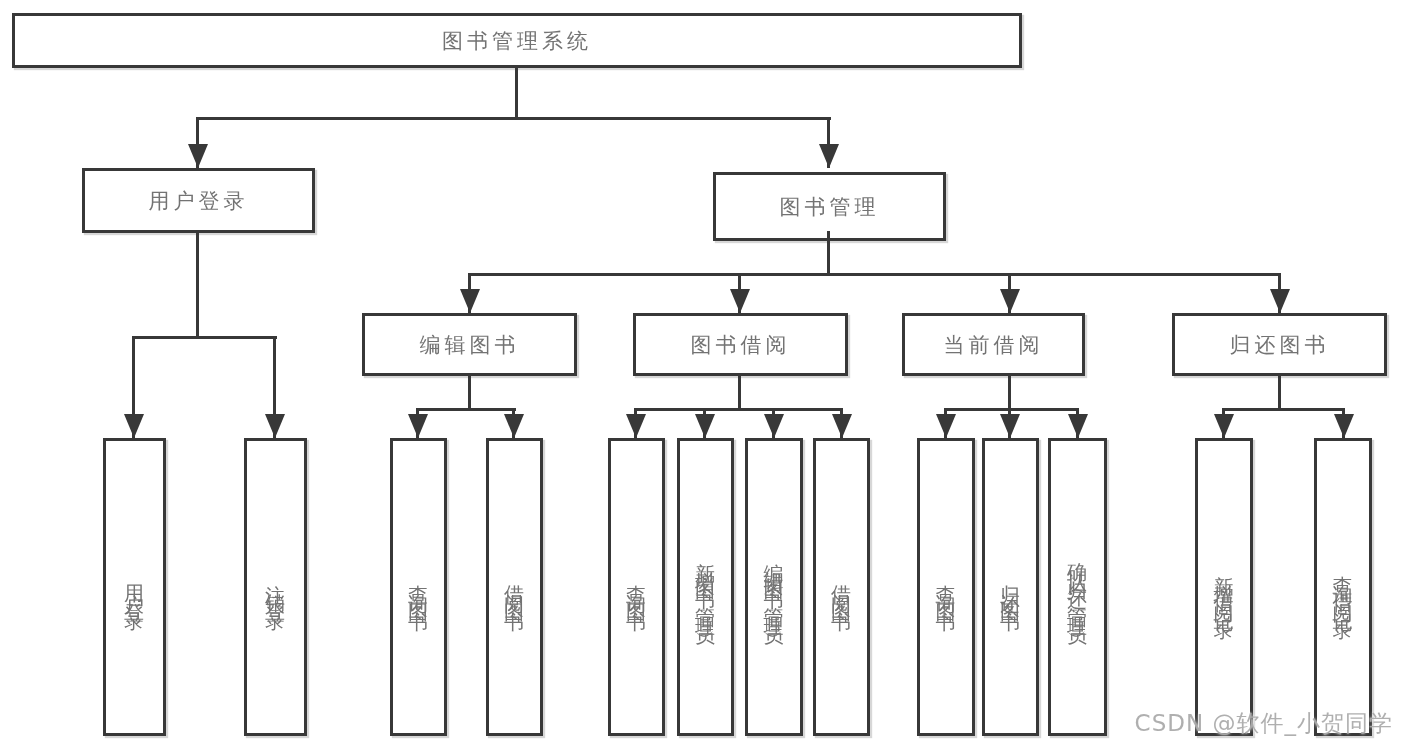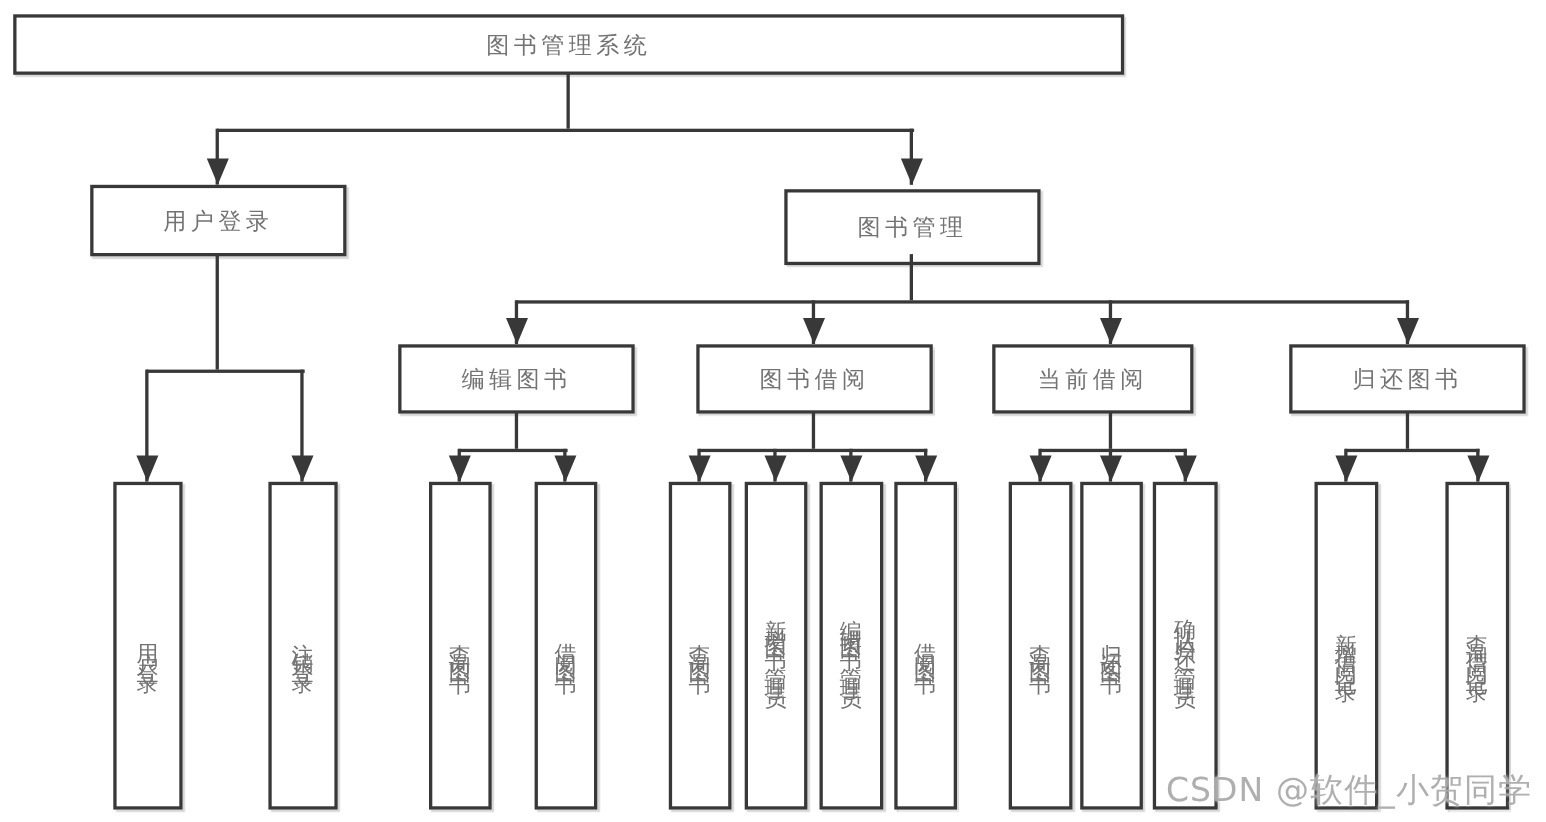--- a/index.html
+++ b/index.html
@@ -45,21 +45,21 @@
     bottom:0;left:50%;
     transform:translateX(-50%);
     width:0;height:0;
     border:solid transparent;
     border-width:24px 10px 0 10px;
     border-top-color:#383838;
   }
   .watermark{
     position:absolute;
     right:12px;bottom:8px;
-    font-size:30px;
+    font-size:23px;
     letter-spacing:1px;
     color:rgba(168,168,168,0.92);
     text-shadow:0 0 3px #ffffff;
     z-index:5;
     white-space:nowrap;
   }
 </style>
 </head>
 <body>
 

